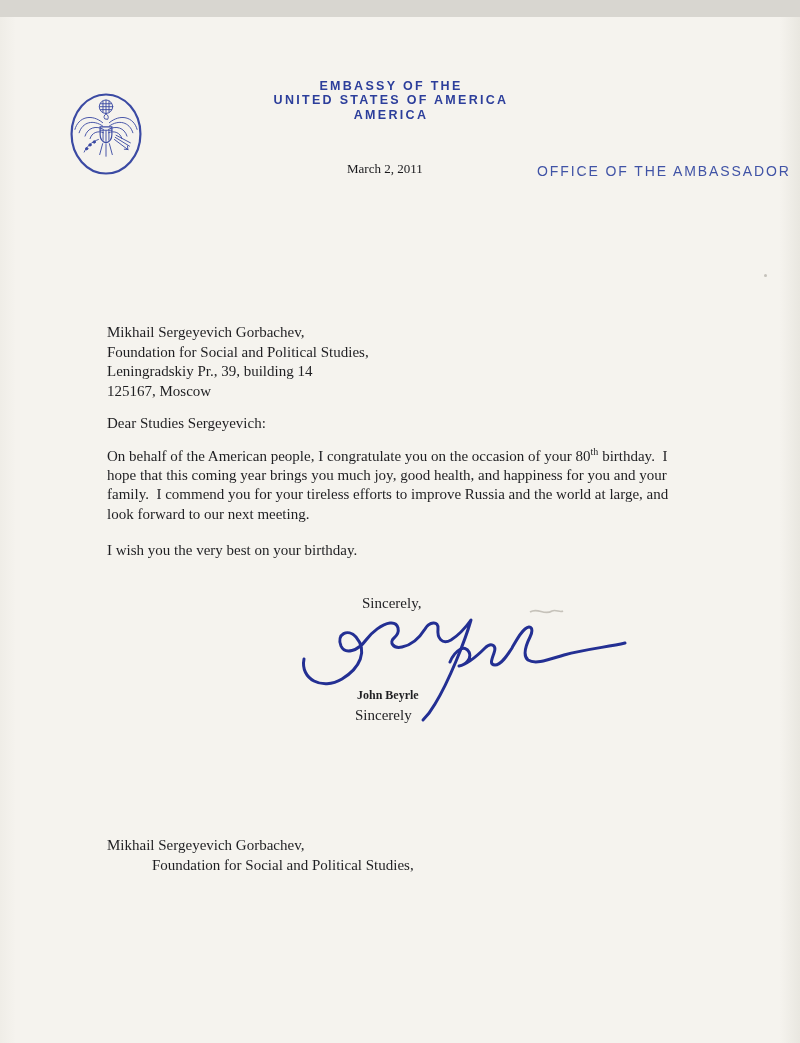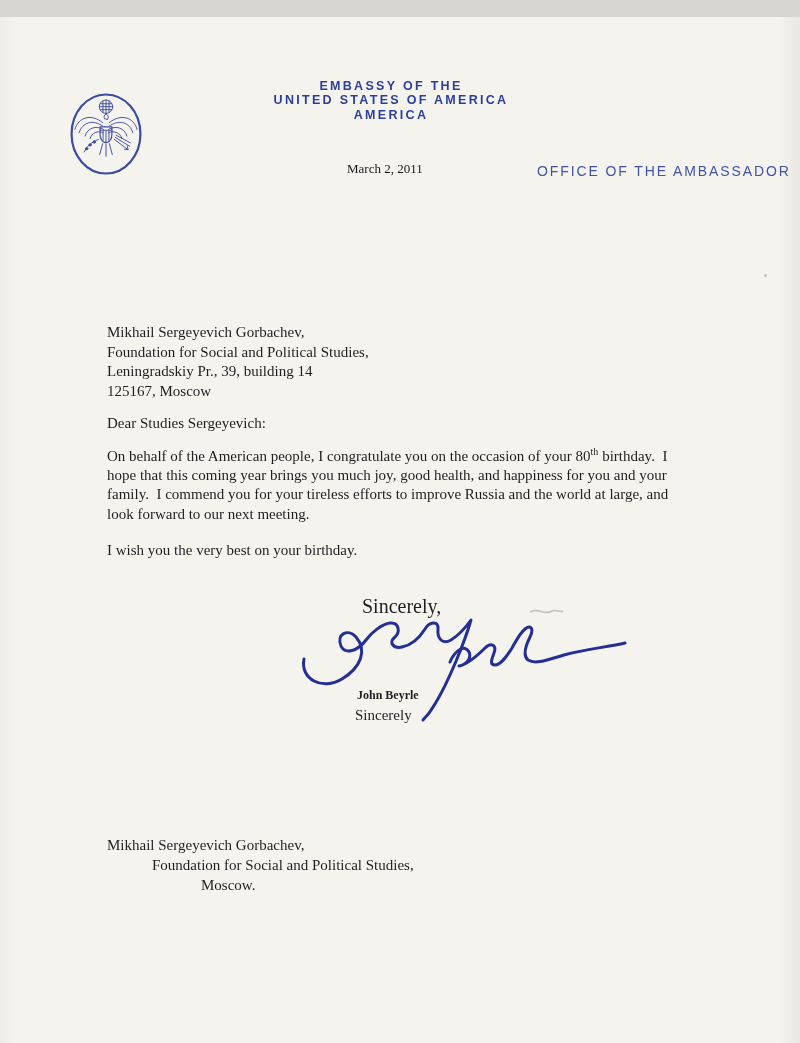--- a/index.html
+++ b/index.html
@@ -40,21 +40,21 @@
   }
   .recipient {
     position:absolute; left:107px; top:306px;
     font-size:15px; line-height:19.6px;
   }
   .salutation { position:absolute; left:107px; top:398px; font-size:15px; }
   .para { position:absolute; left:107px; width:572px; font-size:15px; line-height:19.2px; white-space:pre-wrap; }
   .para1 { top:430px; }
   .para1 sup { font-size:10px; line-height:0; }
   .para2 { top:524px; }
-  .valediction { position:absolute; left:362px; top:578px; font-size:20px; }
+  .valediction { position:absolute; left:362px; top:578px; font-size:15px; }
   .signature { position:absolute; left:298px; top:590px; width:330px; height:120px; }
   .signer-name  { position:absolute; left:357px; top:671px; font-size:12px;font-weight:bold; }
   .signer-title { position:absolute; left:355px; top:690px; font-size:15px; }
   .cc { position:absolute; left:107px; top:818px; font-size:15px; line-height:20px; }
   .cc .cc-l2 { margin-left:45px; }
   .cc .cc-l3 { margin-left:94px; }
   .speck { position:absolute; border-radius:50%; background:#8a867c; opacity:.45; }
   .speck-a { left:764px; top:257px; width:3px; height:3px; }
   .speck-b { left:583px; top:156px; width:2px; height:2px; opacity:.3; }
 </style>
@@ -149,19 +149,18 @@
          C 288 42, 310 40, 327 36"></path>
     <path stroke="#b5b1a8" stroke-width="1.6" opacity="0.75" d="M 232 5 C 240 0, 246 9, 254 4 C 258 2, 262 6, 265 4"></path>
   </svg>
 
   <div class="signer-name">John Beyrle</div>
   <div class="signer-title">Sincerely</div>
 
   <div class="cc">
     <div>Mikhail Sergeyevich Gorbachev,</div>
     <div class="cc-l2">Foundation for Social and Political Studies,</div>
-    <div class="cc-l3">Moscow.</div>
   </div>
 
   <div class="speck speck-a"></div>
   <div class="speck speck-b"></div>
 
 </div>
 
 </body></html>

